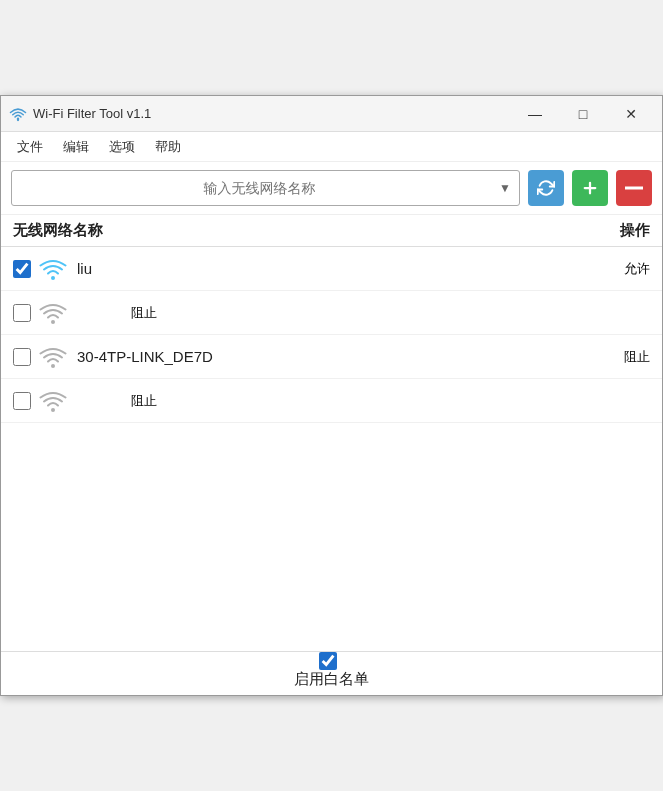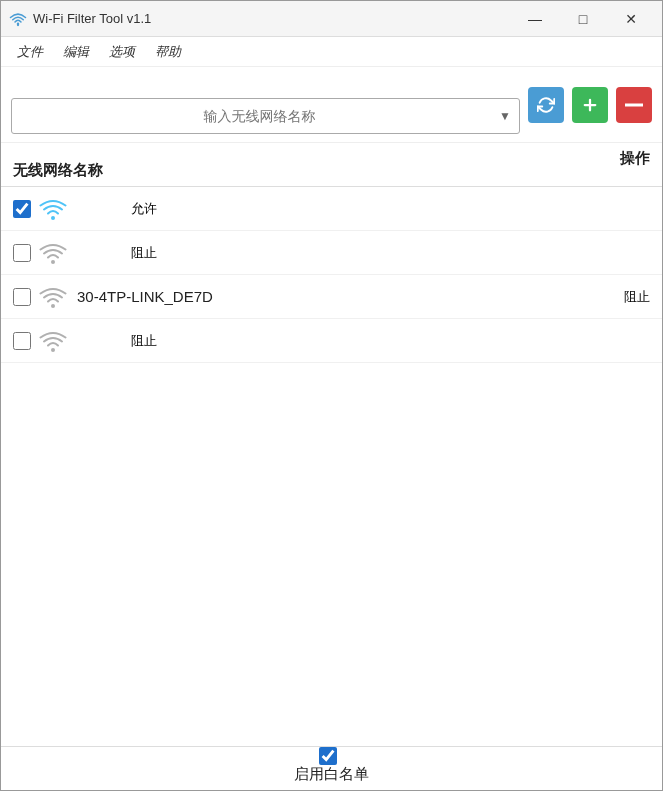--- a/index.html
+++ b/index.html
@@ -8,21 +8,21 @@
       background: #f0f0f0;
       display: flex;
       justify-content: center;
       align-items: center;
       width: 663px;
       height: 791px;
       overflow: hidden;
     }
     .window {
       width: 663px;
-      height: 791px;
+      height: 601px;
       background: #a16207;
       border: 1px solid #999;
       display: flex;
       flex-direction: column;
       box-shadow: 2px 2px 8px rgba(0,0,0,0.3);
     }
     .title-bar {
       background: #f5f5f5;
       border-bottom: 1px solid #ddd;
       height: 36px;
@@ -69,41 +69,39 @@
       padding: 0 6px;
       border-bottom: 1px solid #eee;
       background: #fff;
     }
     .menu-item {
       padding: 4px 10px;
       font-size: 13px;
       color: #333;
       cursor: pointer;
       border-radius: 2px;
-      font-style: italic;
     }
 
     .toolbar {
       display: flex;
       align-items: center;
       padding: 8px 10px;
       gap: 8px;
       background: #fff;
       border-bottom: 1px solid #eee;
     }
     .search-combo {
       flex: 1;
       display: flex;
       align-items: center;
       border: 1px solid #aaa;
       border-radius: 3px;
       background: #fff;
       height: 36px;
       padding: 0 8px;
-      margin-top: 23px;
     }
     .search-input {
       flex: 1;
       border: none;
       outline: none;
       font-size: 14px;
       color: #999;
       font-family: inherit;
       background: transparent;
       text-align: center;
@@ -131,21 +129,21 @@
 
     .table-header {
       display: flex;
       padding: 6px 12px;
       font-size: 15px;
       font-weight: bold;
       color: #222;
       border-bottom: 1px solid #ddd;
       background: #fff;
     }
-    .col-name { flex: 1; margin-top: 12px; }
+    .col-name { flex: 1; }
     .col-action { width: 80px; text-align: right; }
 
     .table-body {
       flex: 1;
       overflow-y: auto;
       background: #fff;
     }
     .table-row {
       display: flex;
       align-items: center;
@@ -262,20 +260,21 @@
   <div class="table-row">
         <input type="checkbox" class="row-checkbox" checked="" style="">
         <div class="wifi-icon">
     <svg width="28" height="22" viewBox="0 0 28 22" fill="none">
       <circle cx="14" cy="20" r="2" fill="#4fc3f7"></circle>
       <path d="M9 15.5 Q14 10.5 19 15.5" stroke="#4fc3f7" stroke-width="2" fill="none" stroke-linecap="round"></path>
       <path d="M5 11.5 Q14 4.5 23 11.5" stroke="#4fc3f7" stroke-width="2" fill="none" stroke-linecap="round"></path>
       <path d="M1.5 7.5 Q14 -1.5 26.5 7.5" stroke="#4fc3f7" stroke-width="2" fill="none" stroke-linecap="round"></path>
     </svg>
   </div>
+        <span class="row-ssid">liu</span>
         <span class="row-op">允许</span>
       </div>
       <div class="table-row">
         <input type="checkbox" class="row-checkbox" style="">
         <div class="wifi-icon">
     <svg width="28" height="22" viewBox="0 0 28 22" fill="none">
       <circle cx="14" cy="20" r="2" fill="#b0b0b0"></circle>
       <path d="M9 15.5 Q14 10.5 19 15.5" stroke="#b0b0b0" stroke-width="2" fill="none" stroke-linecap="round"></path>
       <path d="M5 11.5 Q14 4.5 23 11.5" stroke="#b0b0b0" stroke-width="2" fill="none" stroke-linecap="round"></path>
       <path d="M1.5 7.5 Q14 -1.5 26.5 7.5" stroke="#b0b0b0" stroke-width="2" fill="none" stroke-linecap="round"></path>

